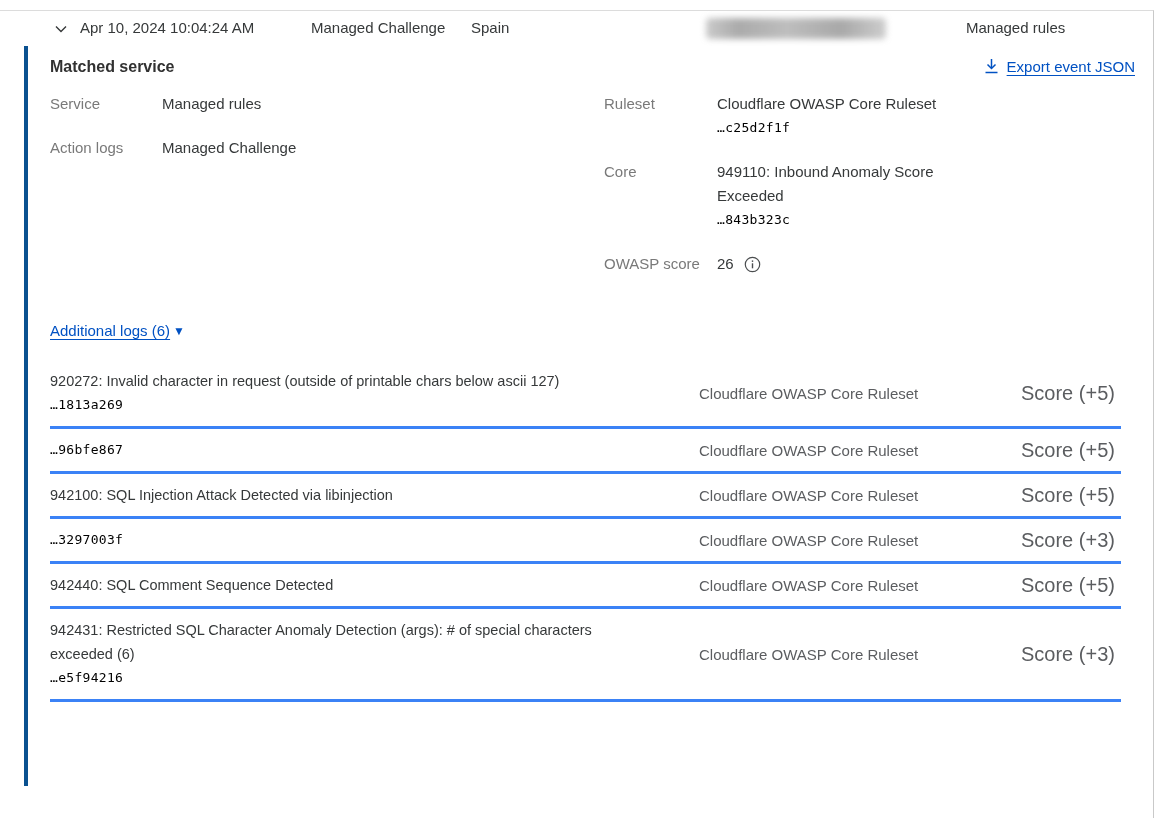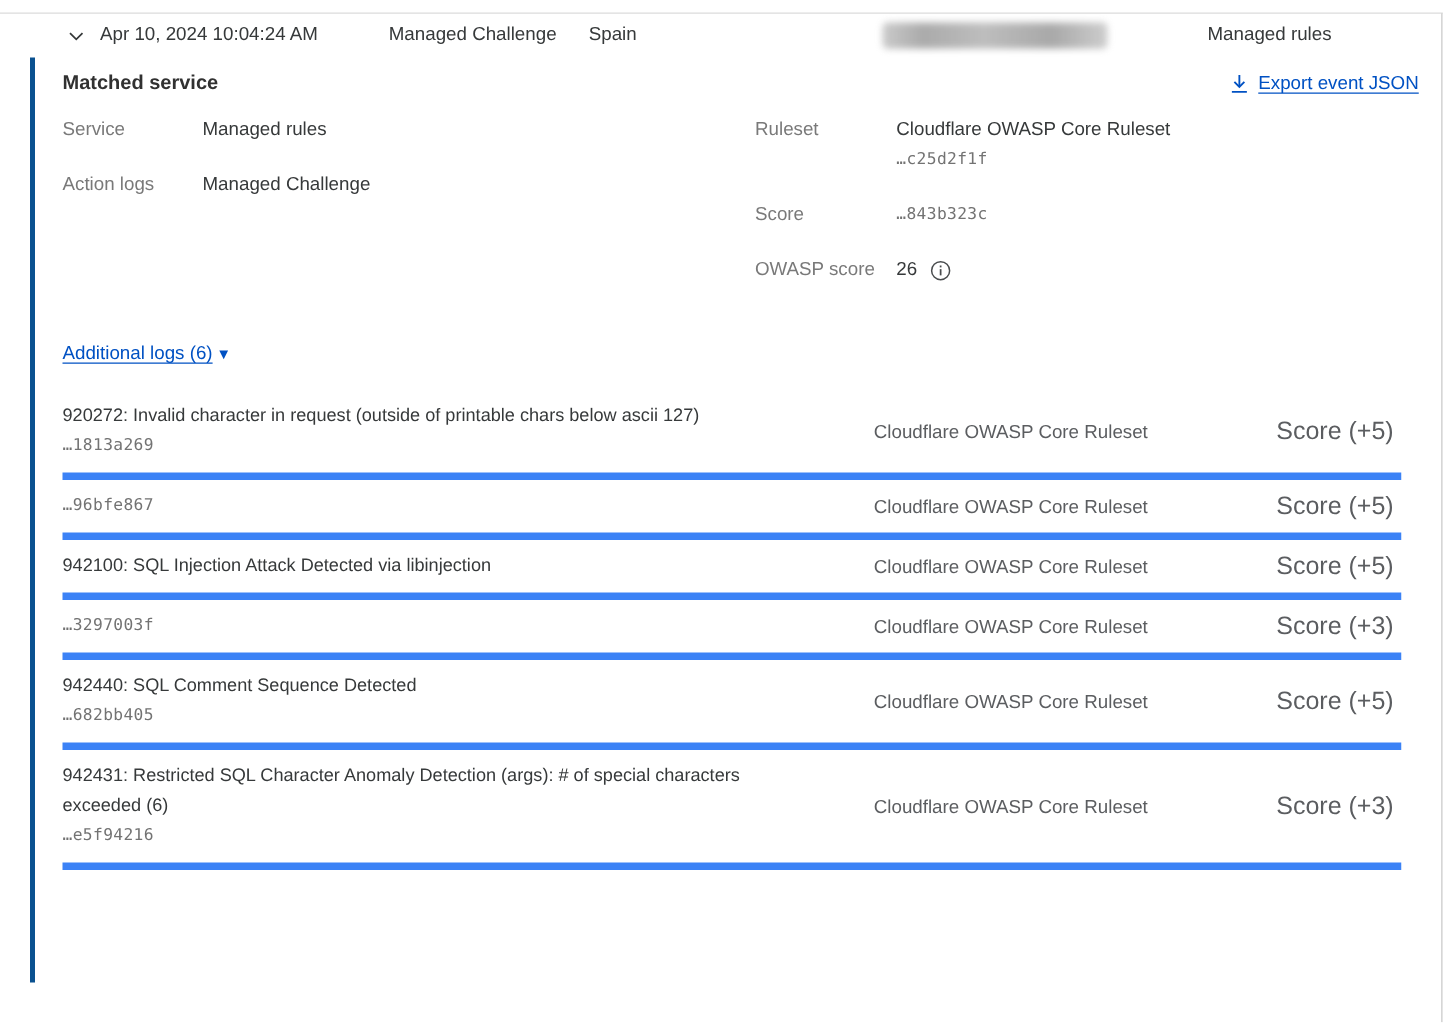--- a/index.html
+++ b/index.html
@@ -35,51 +35,51 @@
   
   .panel {
     margin-left:24px;
     border-left:4px solid #0a5190;
     padding:12px 18px 6px 22px;
     min-height:740px;
   }
   .panel-head { display:flex; justify-content:space-between; align-items:flex-start; margin-bottom:16px; }
   .panel-title { font-size:16px; font-weight:700; color:#313131; }
   .export-link {
-    display:inline-flex; align-items:center; gap:8px;
+    display:inline-flex; align-items:flex-start; gap:8px;
     color:#0051c3; font-size:15px; text-decoration:none; cursor:pointer;
   }
   .export-link .lbl { text-decoration:underline; text-underline-offset:3px; }
   
   .fields { display:flex; }
   .fcol-left { width:554px; flex:0 0 554px; }
   .fcol-right { flex:1; }
   .frow { display:flex; margin-bottom:20px; font-size:15px; line-height:24px; }
   .flabel { color:#797979; flex:0 0 112px; }
   .fcol-right .flabel { flex:0 0 113px; }
   .fvalue { flex:1; }
   .fcol-right .fvalue { max-width:236px; }
   .hash {
     font-family:"DejaVu Sans Mono", monospace;
-    font-size:13px; line-height:24px; color:#737373; letter-spacing:.3px;
+    font-size:13px; line-height:24px; color:#000000; letter-spacing:.3px;
   }
   .owasp-val { display:inline-flex; align-items:center; gap:10px; }
   .info-btn { background:none; border:none; padding:0; cursor:pointer; height:17px; }
   
   .addlogs {
     display:inline-flex; align-items:center; margin-top:26px;
     color:#0051c3; font-size:15px; cursor:pointer; text-decoration:none;
   }
   .addlogs .lbl { text-decoration:underline; text-underline-offset:3px; }
   .caret { margin-left:3px; font-size:12px; line-height:12px; }
   
   .logs { margin-top:20px; margin-right:14px; }
   .log-row {
     display:flex; align-items:center;
-    border-bottom:6px solid #3b82f6;
+    border-bottom:3px solid #3b82f6;
     padding:9px 0;
   }
   .log-desc { flex:0 0 600px; font-size:14.5px; line-height:24px; color:#36393a; }
   .log-ruleset { flex:0 0 322px; margin-left:49px; font-size:15px; color:#5b5d60; }
   .log-score { flex:1; font-size:20px; color:#5b5d60; }
 </style>
 </head>
 <body>
 
 <div class="viewport">
@@ -126,22 +126,23 @@
 
         <div class="fcol-right">
           <div class="frow">
             <span class="flabel">Ruleset</span>
             <span class="fvalue">
               <div>Cloudflare OWASP Core Ruleset</div>
               <div class="hash">…c25d2f1f</div>
             </span>
           </div>
           <div class="frow">
-            <span class="flabel">Score</span>
+            <span class="flabel">Core</span>
             <span class="fvalue">
+              <div>949110: Inbound Anomaly Score Exceeded</div>
               <div class="hash">…843b323c</div>
             </span>
           </div>
           <div class="frow">
             <span class="flabel">OWASP score</span>
             <span class="fvalue owasp-val">
               <span>26</span>
               <button class="info-btn" aria-label="info">
                 <svg width="17" height="17" viewBox="0 0 17 17">
                   <circle cx="8.5" cy="8.5" r="7.2" fill="none" stroke="#4a4d4f" stroke-width="1.2"></circle>
@@ -190,21 +191,20 @@
           <div class="log-desc">
             <div class="hash">…3297003f</div>
           </div>
           <div class="log-ruleset">Cloudflare OWASP Core Ruleset</div>
           <div class="log-score">Score (+3)</div>
         </div>
 
         <div class="log-row">
           <div class="log-desc">
             <div>942440: SQL Comment Sequence Detected</div>
-            <div class="hash">…682bb405</div>
           </div>
           <div class="log-ruleset">Cloudflare OWASP Core Ruleset</div>
           <div class="log-score">Score (+5)</div>
         </div>
 
         <div class="log-row">
           <div class="log-desc">
             <div>942431: Restricted SQL Character Anomaly Detection (args): # of special characters exceeded (6)</div>
             <div class="hash">…e5f94216</div>
           </div>

